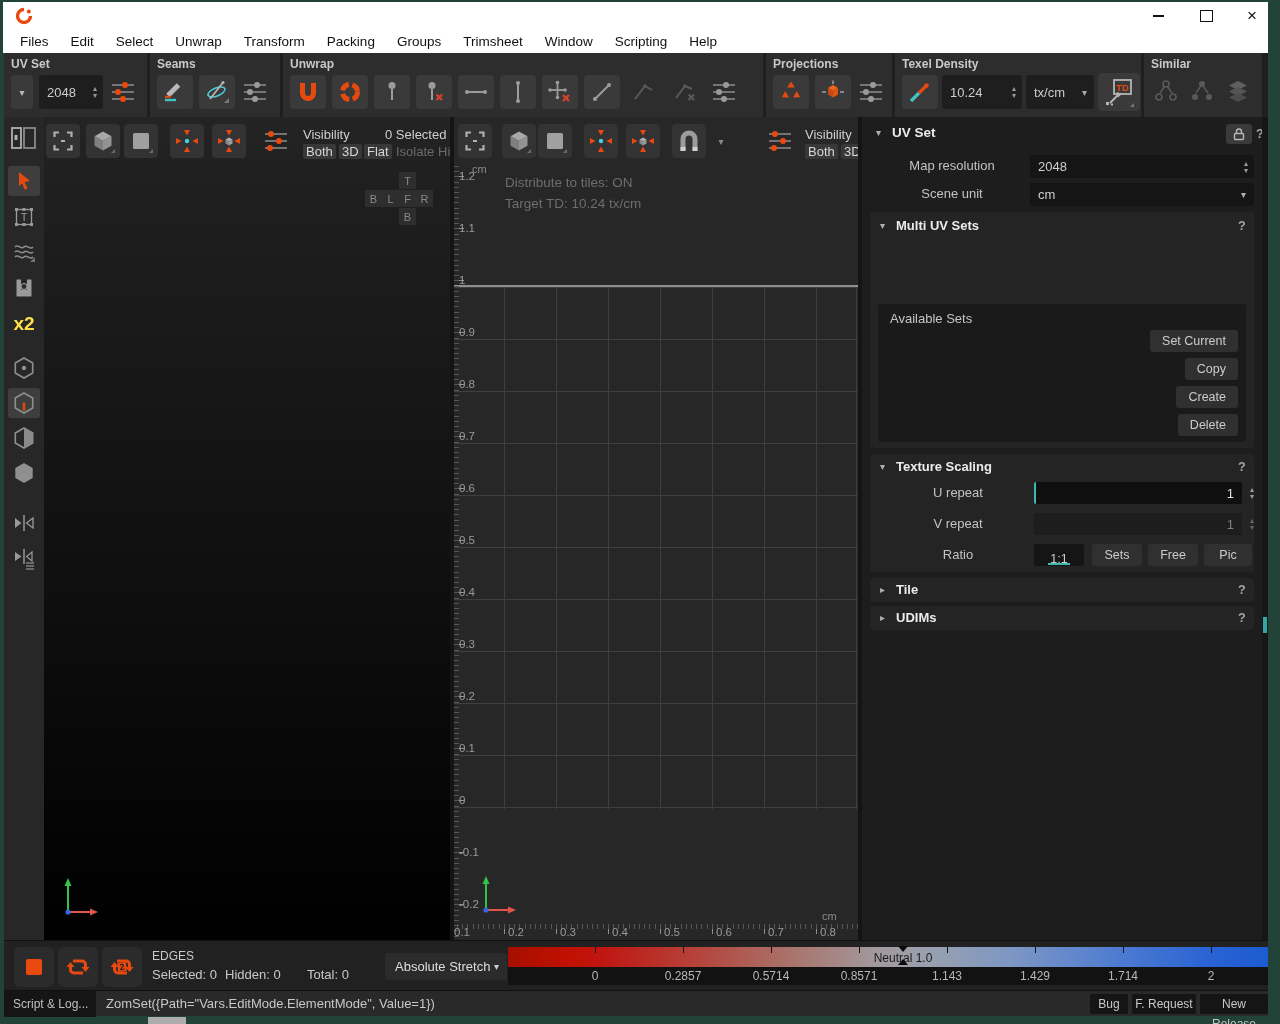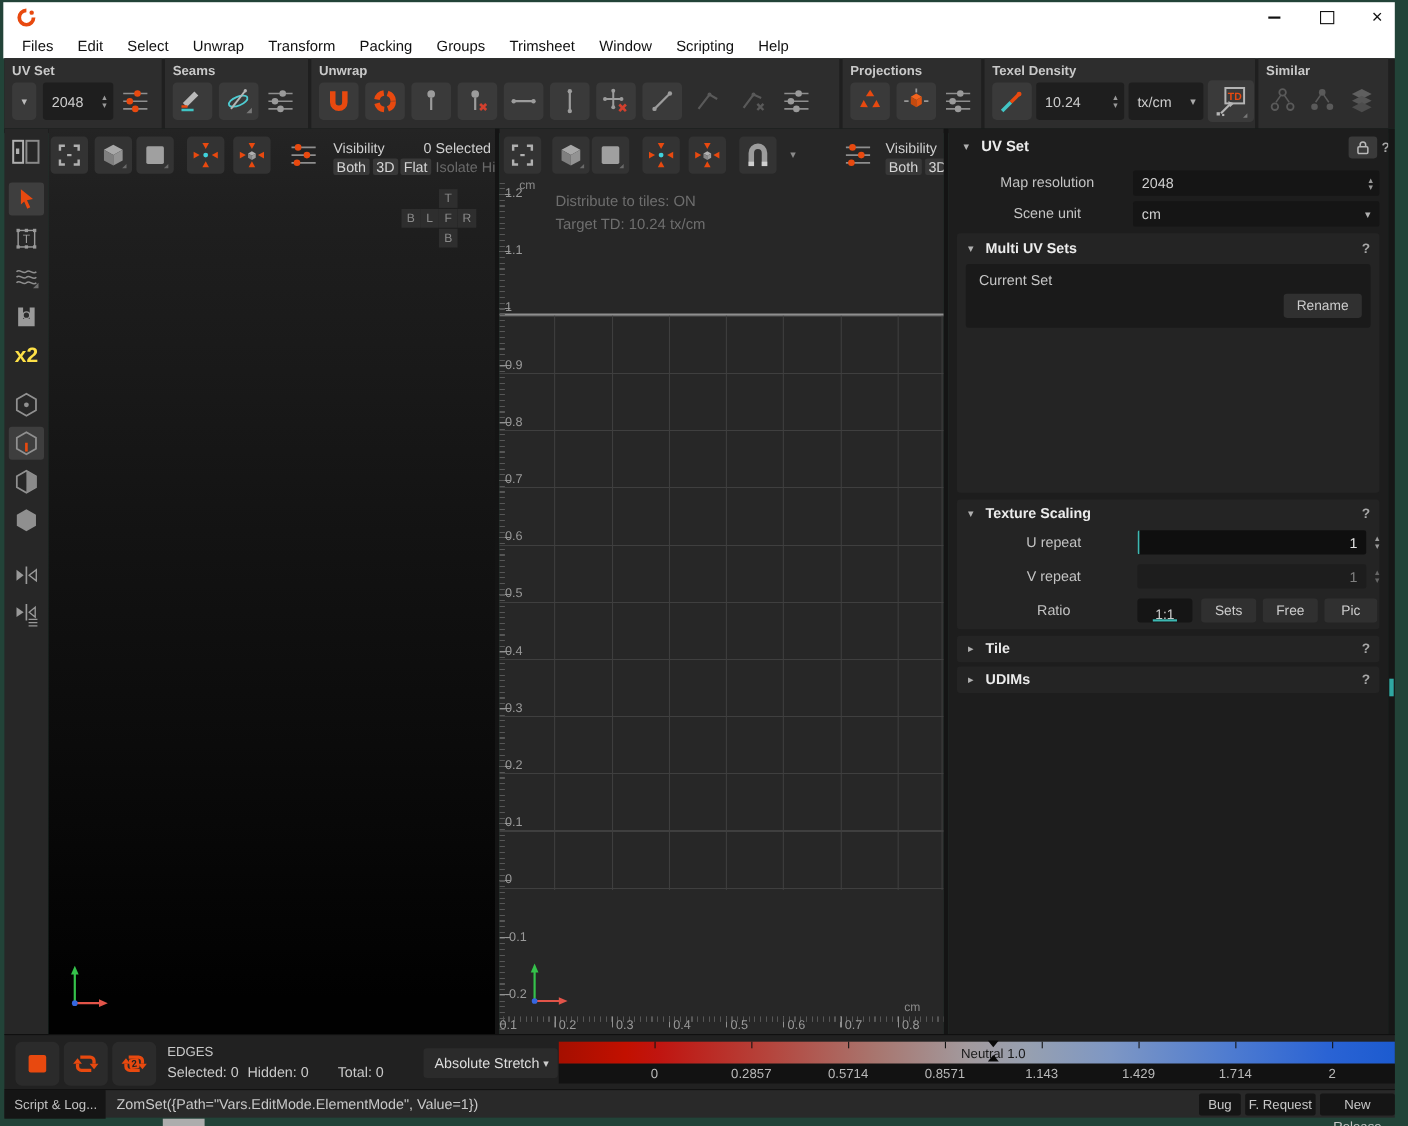--- a/index.html
+++ b/index.html
@@ -665,23 +665,26 @@
   <span class="a plab" style="left:20px;top:69px;width:140px">Scene unit</span>
   <div class="a pfield" style="left:168px;top:66px;width:224px;height:23px">
     <span class="val">cm</span>
     <span style="color:#b0b0b0;font-size:10px;padding:0 8px">▾</span>
   </div>
 
   <div class="a pbox" style="left:8px;top:95px;width:384px;height:236px">
     <span class="a pchev" style="left:10px;top:8px">▾</span>
     <span class="a phead-title" style="left:26px;top:6px;font-size:13px">Multi UV Sets</span>
     <span class="a phelp" style="left:368px;top:7px">?</span>
-    <div class="a pibox" style="left:8px;top:28px;width:368px;height:58px">
-      <span class="a" style="left:12px;top:7px;font-size:13px;color:#c6c6c6">Current Set</span>
-      <div class="a pbtn" style="right:8px;top:27px">Rename</div>
+    <div class="a pibox" style="left:8px;top:92px;width:368px;height:138px">
+      <span class="a" style="left:12px;top:7px;font-size:13px;color:#c6c6c6">Available Sets</span>
+      <div class="a pbtn" style="right:8px;top:26px">Set Current</div>
+      <div class="a pbtn" style="right:8px;top:54px">Copy</div>
+      <div class="a pbtn" style="right:8px;top:82px">Create</div>
+      <div class="a pbtn" style="right:8px;top:110px">Delete</div>
     </div>
   </div>
 
   <div class="a pbox" style="left:8px;top:337px;width:384px;height:118px">
     <span class="a pchev" style="left:10px;top:7px">▾</span>
     <span class="a phead-title" style="left:26px;top:5px;font-size:13px">Texture Scaling</span>
     <span class="a phelp" style="left:368px;top:6px">?</span>
     <span class="a plab" style="left:20px;top:31px;width:136px">U repeat</span>
     <div class="a pfield" style="left:164px;top:28px;width:208px;height:22px;background:#0f0f0f;border-left:2px solid #3db8b2">
       <span class="val" style="text-align:right;padding-right:8px;color:#e0e0e0">1</span>

